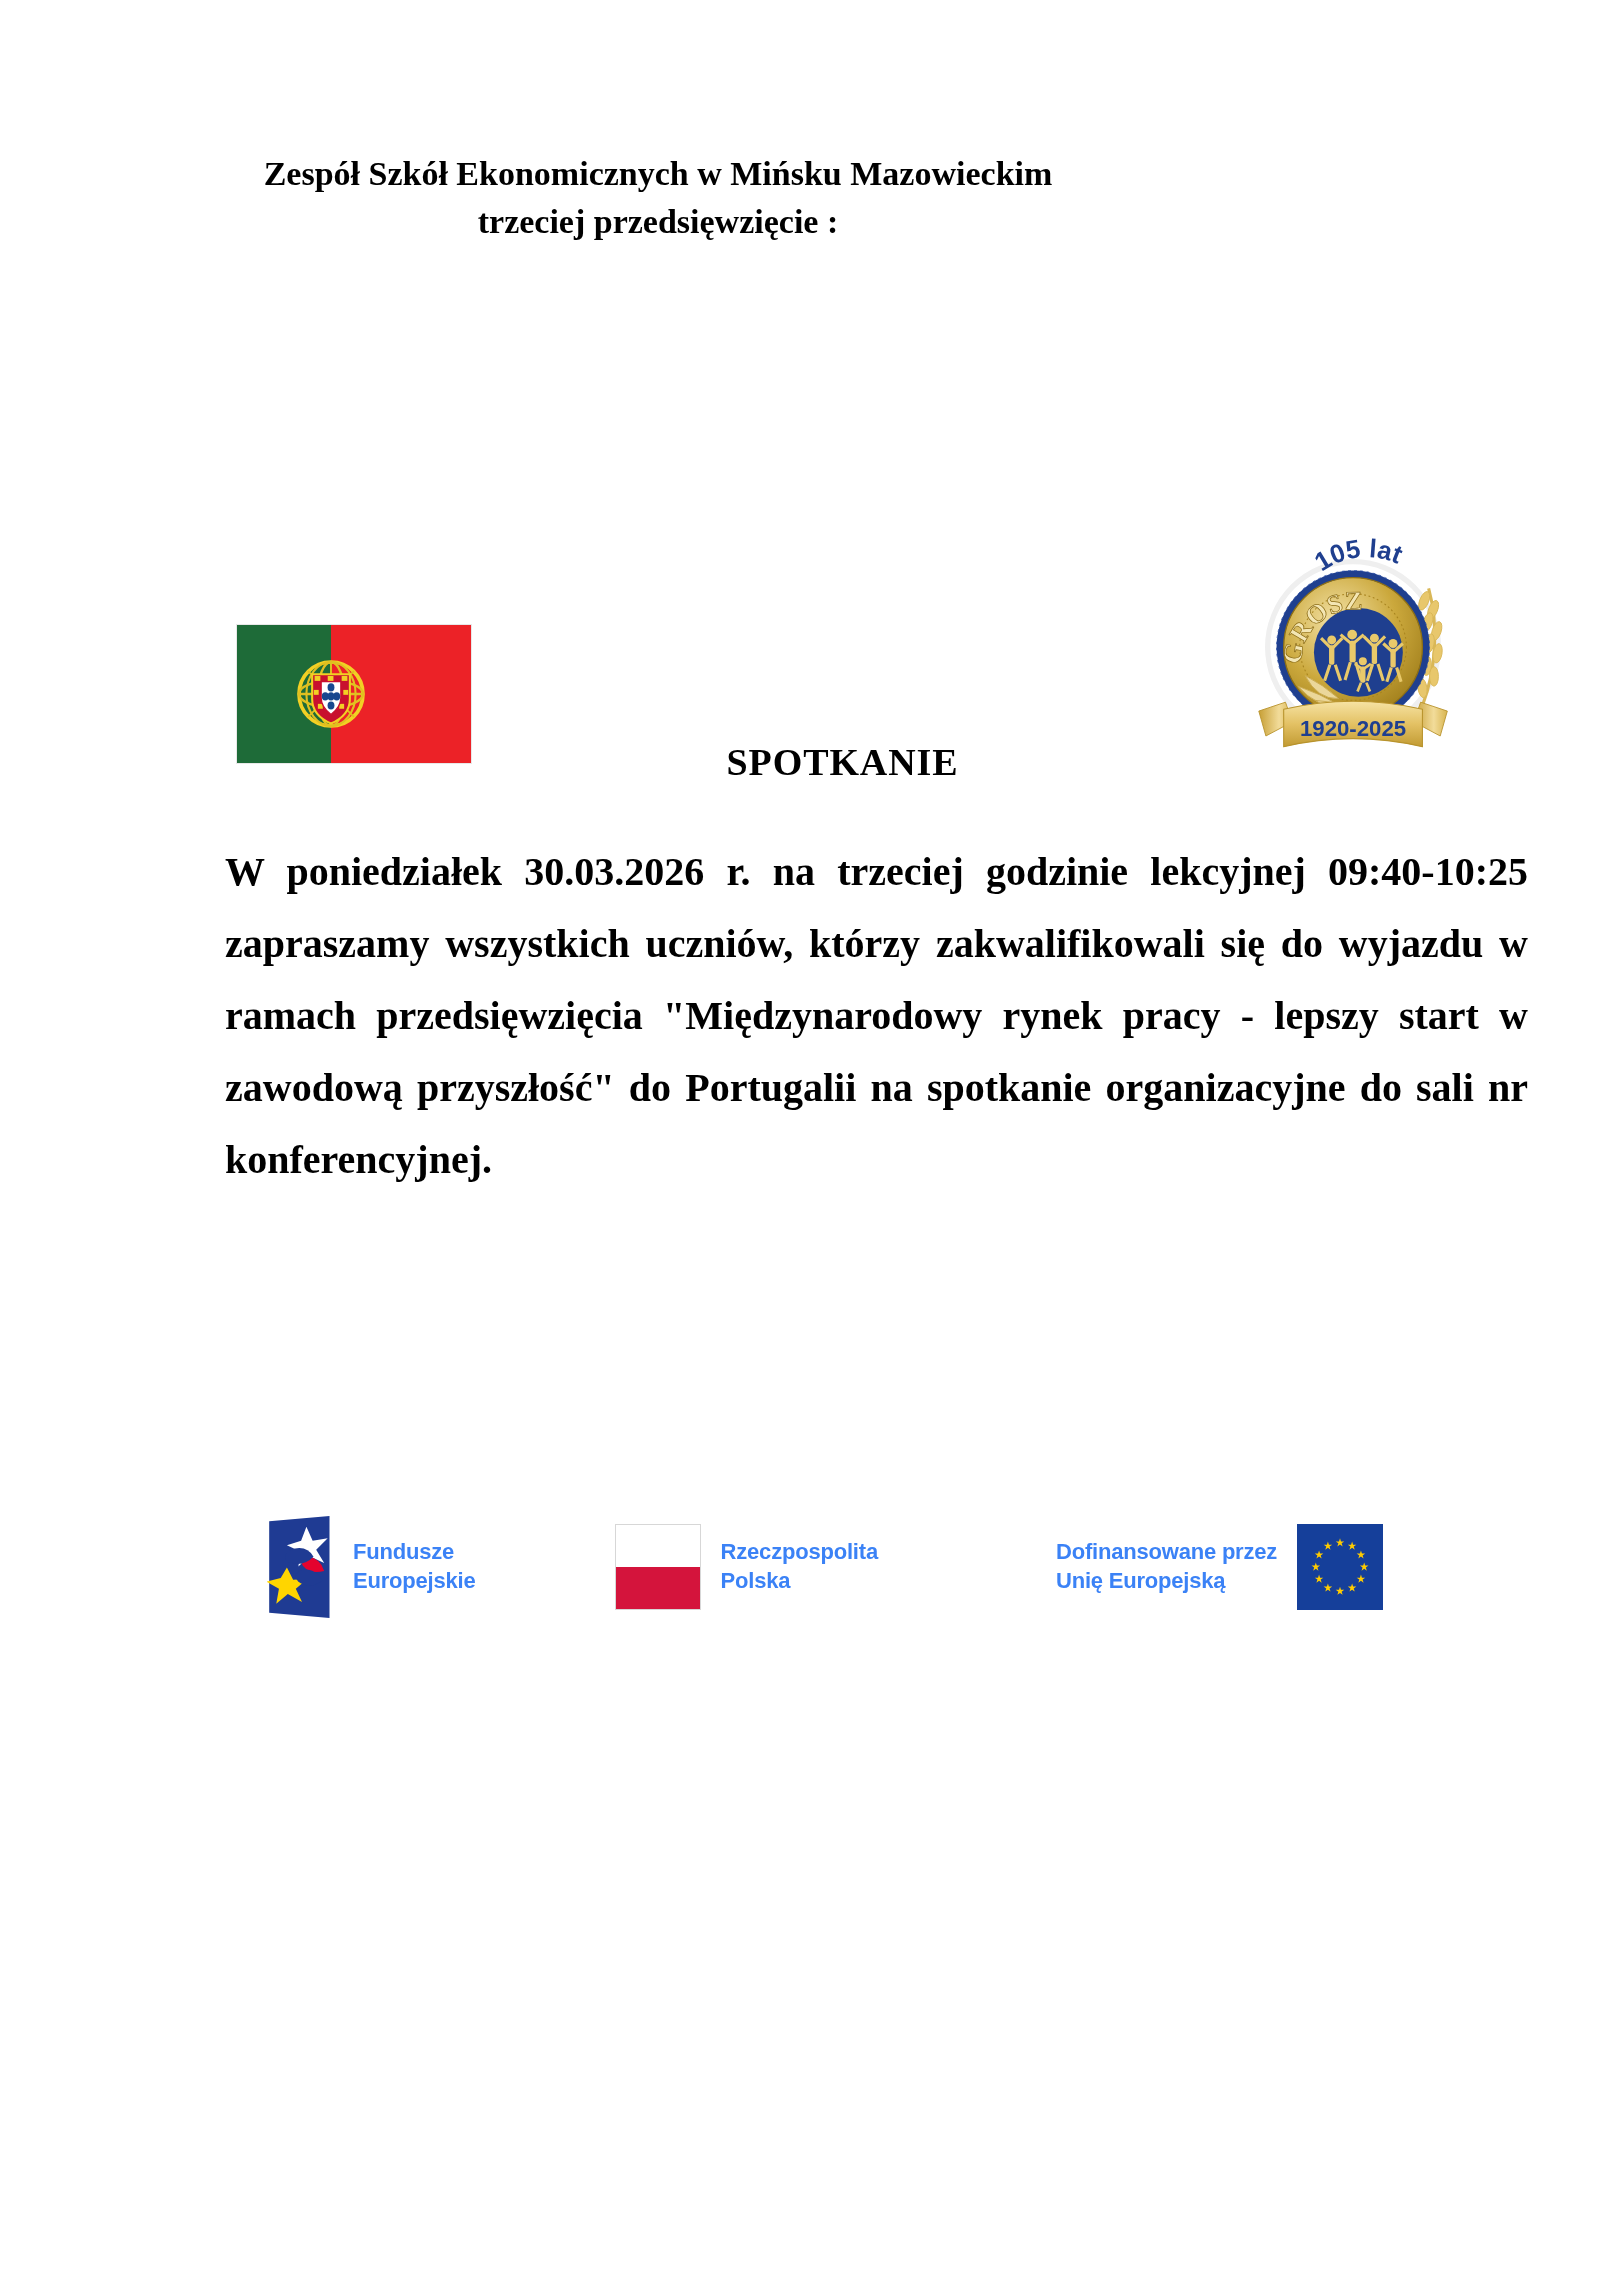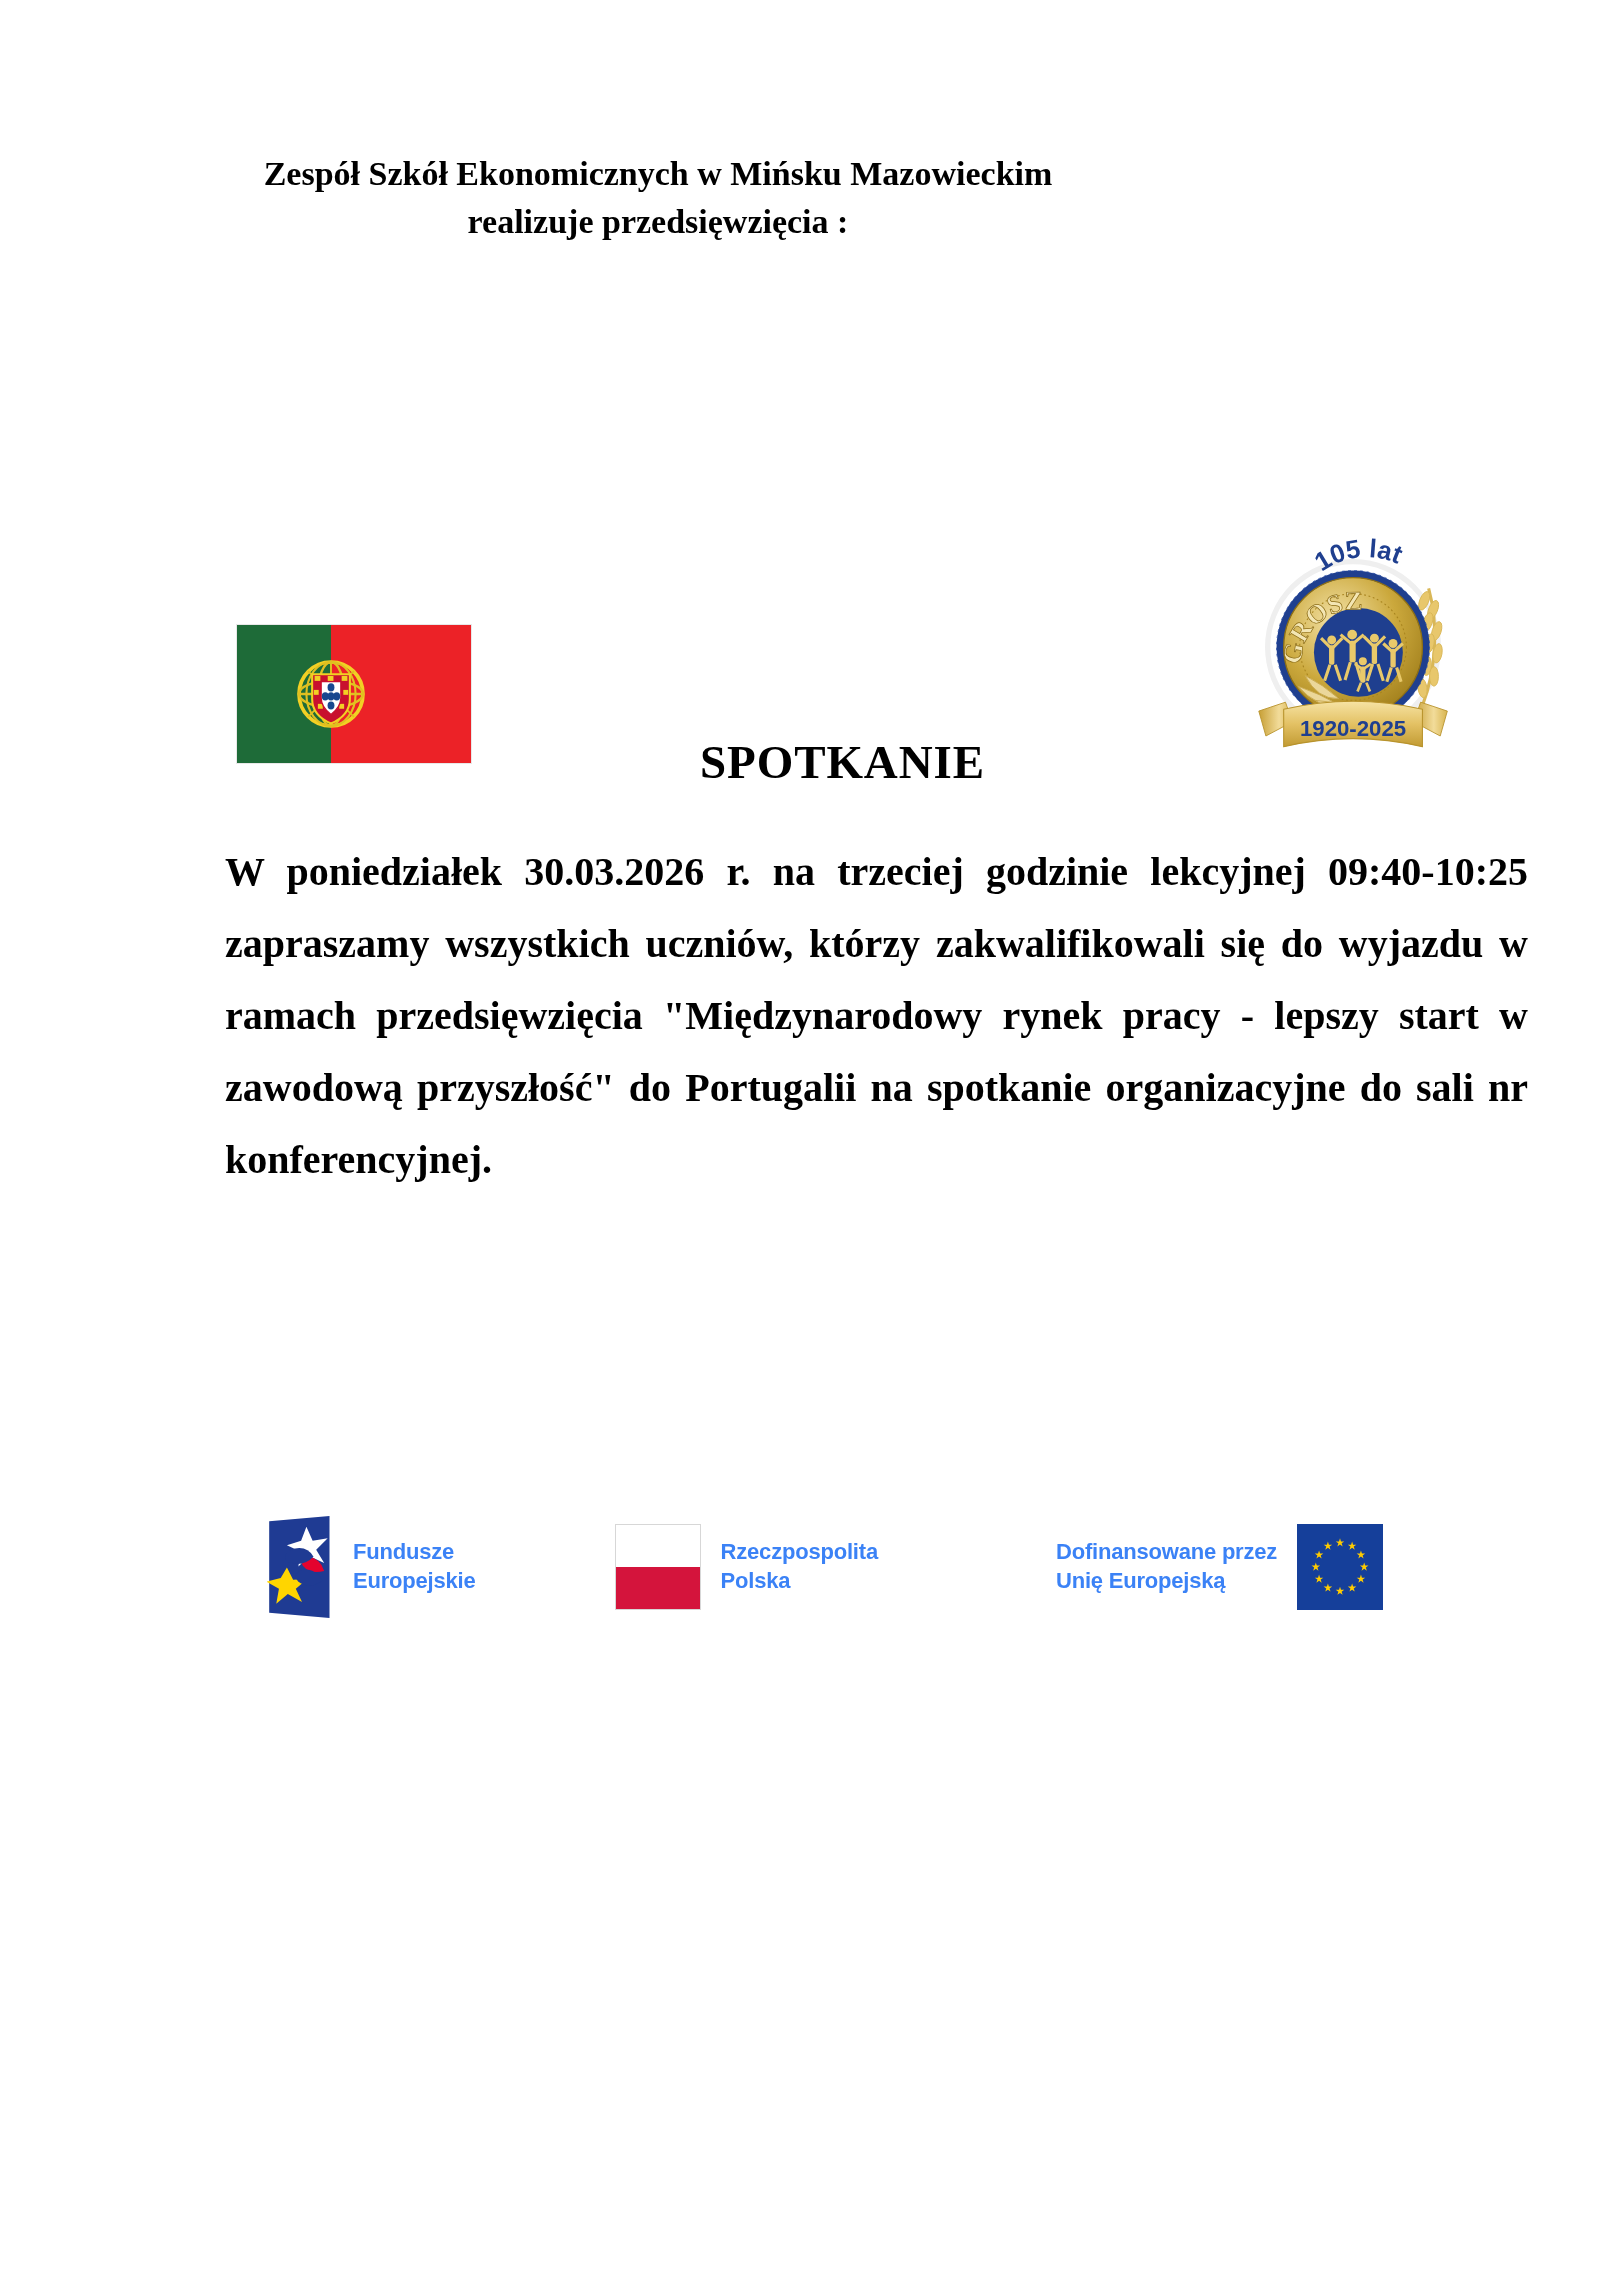--- a/index.html
+++ b/index.html
@@ -79,21 +79,21 @@
 
   
   .spotkanie {
     position: absolute;
     left: 535px;
     top: 736px;
     width: 615px;
     text-align: center;
     font-family: "Liberation Serif", "DejaVu Serif", serif;
     font-weight: bold;
-    font-size: 47px;
+    font-size: 38px;
     line-height: 53px;
     letter-spacing: 0.9px;
   }
 
   
   .body-text {
     position: absolute;
     left: 225px;
     top: 836px;
     width: 1303px;
@@ -175,21 +175,21 @@
     background: #153F9A;
     position: relative;
     overflow: hidden;
   }
 </style>
 </head>
 <body>
 
 <div class="header">
   <div class="header-line">Zespół Szkół Ekonomicznych w Mińsku Mazowieckim</div>
-  <div class="header-line">realizuje przedsięwzięcia :</div>
+  <div class="header-line">trzeciej przedsięwzięcie :</div>
 </div>
 
 <div class="pt-flag">
   <div class="pt-green"></div>
   <div class="pt-red"></div>
   <svg class="pt-arms" viewBox="0 0 100 100">
 
     <circle cx="50" cy="50" r="39" fill="none" stroke="#F2D024" stroke-width="4.5"></circle>
     <ellipse cx="50" cy="50" rx="39" ry="16" fill="none" stroke="#E0C020" stroke-width="3"></ellipse>
     <ellipse cx="50" cy="50" rx="16" ry="39" fill="none" stroke="#E0C020" stroke-width="3"></ellipse>

